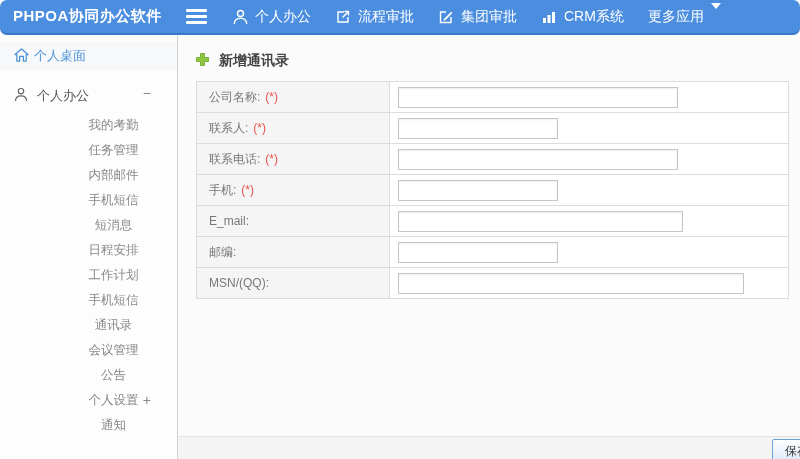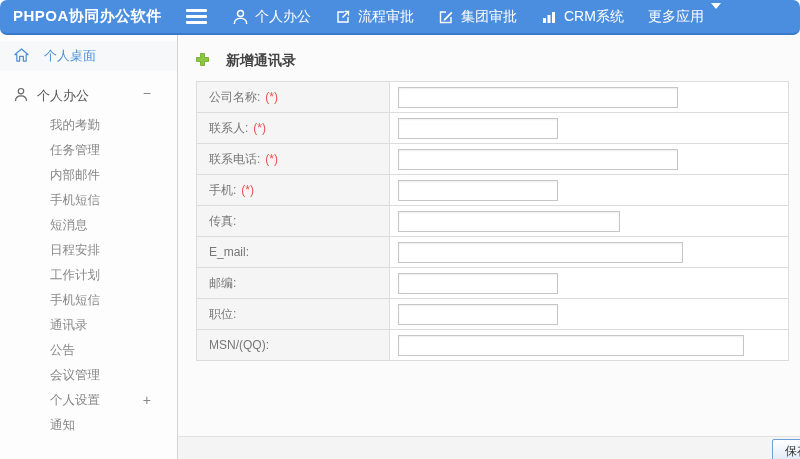--- a/index.html
+++ b/index.html
@@ -14,30 +14,30 @@
   .hamburger i { display:block; height:3px; background:#fff; border-radius:1px; }
   nav { display:flex; align-items:center; margin-left:26px; }
   .nav-item { display:flex; align-items:center; gap:7px; margin-right:24px; font-size:14px; color:#fff; cursor:pointer; white-space:nowrap; }
   .nav-item svg { display:block; }
   .caret { width:0; height:0; border-left:5px solid transparent; border-right:5px solid transparent; border-top:6px solid #fff; }
 
   
   .body-row { flex:1; display:flex; min-height:0; }
 
   aside { width:178px; flex:0 0 178px; background:#fdfdfd; border-right:1px solid #d2d2d2; padding-top:6px; overflow:hidden; }
-  .side-top { height:30px; display:flex; align-items:center; gap:15px; padding-left:14px; color:#4a90da; font-size:13px; background:#f7f8f9; cursor:pointer; }
+  .side-top { height:30px; display:flex; align-items:center; gap:5px; padding-left:14px; color:#4a90da; font-size:13px; background:#f7f8f9; cursor:pointer; }
   .side-section { margin-top:12px; height:26px; display:flex; align-items:center; gap:9px; padding-left:14px; color:#555; font-size:13px; position:relative; cursor:pointer; }
   .side-section .collapse { position:absolute; right:26px; top:2px; color:#888; font-size:14px; }
   .side-items { list-style:none; margin-top:4px; }
-  .side-items li { height:25px; line-height:25px; padding-left:50px; font-size:12.5px; color:#888; cursor:pointer; position:relative; white-space:nowrap; }
+  .side-items li { height:25px; line-height:25px; padding-left:50px; font-size:12.5px; color:#888; cursor:pointer; position:relative; white-space:nowrap;text-align:center; }
   .side-items li .expand { position:absolute; right:26px; color:#888; font-size:14px; }
 
   
   main { flex:1; position:relative; background:#fbfbfb; min-width:0; }
-  .title-row { margin:16px 0 0 18px; height:20px; display:flex; align-items:center; gap:17px; font-size:14px; font-weight:bold; color:#444; }
+  .title-row { margin:16px 0 0 18px; height:20px; display:flex; align-items:center; gap:10px; font-size:14px; font-weight:bold; color:#444; }
   table.form { margin:10px 0 0 18px; border-collapse:collapse; width:593px; background:#fff; font-size:12px; table-layout:fixed; }
   table.form td { border:1px solid #dcdcdc; height:31px; vertical-align:middle; }
   td.lbl { width:193px; background:#f5f5f5; color:#777; padding-left:12px; }
   td.val { padding-left:8px; }
   .req { color:#e9534f; margin-left:5px; }
   .txt { height:21px; border:1px solid #c6c6c6; box-shadow:inset 0 1px 2px rgba(0,0,0,.07); background:#fff; font-size:12px; padding:0 4px; display:block; }
   .radio-wrap { display:flex; align-items:center; gap:3px; color:#333; }
   .radio-wrap label { margin-right:8px; cursor:pointer; }
   .radio-wrap input { width:13px; height:13px; vertical-align:-2px; cursor:pointer; }
 
@@ -126,22 +126,22 @@
       <ul class="side-items" id="side-items">
           <li><span>我的考勤</span></li>
           <li><span>任务管理</span></li>
           <li><span>内部邮件</span></li>
           <li><span>手机短信</span></li>
           <li><span>短消息</span></li>
           <li><span>日程安排</span></li>
           <li><span>工作计划</span></li>
           <li><span>手机短信</span></li>
           <li><span>通讯录</span></li>
+          <li><span>会议管理</span></li>
           <li><span>公告</span></li>
-          <li><span>会议管理</span></li>
           <li><span>个人设置</span><span class="expand">+</span></li>
           <li><span>通知</span></li>
         </ul>
     </aside>
 
     <main>
       <div class="title-row">
         <span>
           <svg width="13" height="13" viewBox="0 0 13 13">
               <path d="M4.5 0.5 H8.5 V4.5 H12.5 V8.5 H8.5 V12.5 H4.5 V8.5 H0.5 V4.5 H4.5 Z" fill="#8dc63f" stroke="#6da426" stroke-width="0.8"></path>
@@ -170,39 +170,27 @@
                 <input type="text" class="txt" style="width: 280px;">
               </td>
             </tr>
             <tr>
               <td class="lbl"><span>手机:</span><span class="req">(*)</span></td>
               <td class="val">
                 <input type="text" class="txt" style="width: 160px;">
               </td>
             </tr>
             <tr>
-              <td class="lbl"><span>传真:</span></td>
-              <td class="val">
-                <input type="text" class="txt" style="width: 222px;">
-              </td>
-            </tr>
-            <tr>
               <td class="lbl"><span>E_mail:</span></td>
               <td class="val">
                 <input type="text" class="txt" style="width: 285px;">
               </td>
             </tr>
             <tr>
               <td class="lbl"><span>邮编:</span></td>
-              <td class="val">
-                <input type="text" class="txt" style="width: 160px;">
-              </td>
-            </tr>
-            <tr>
-              <td class="lbl"><span>职位:</span></td>
               <td class="val">
                 <input type="text" class="txt" style="width: 160px;">
               </td>
             </tr>
             <tr>
               <td class="lbl"><span>MSN/(QQ):</span></td>
               <td class="val">
                 <input type="text" class="txt" style="width: 346px;">
               </td>
             </tr>

